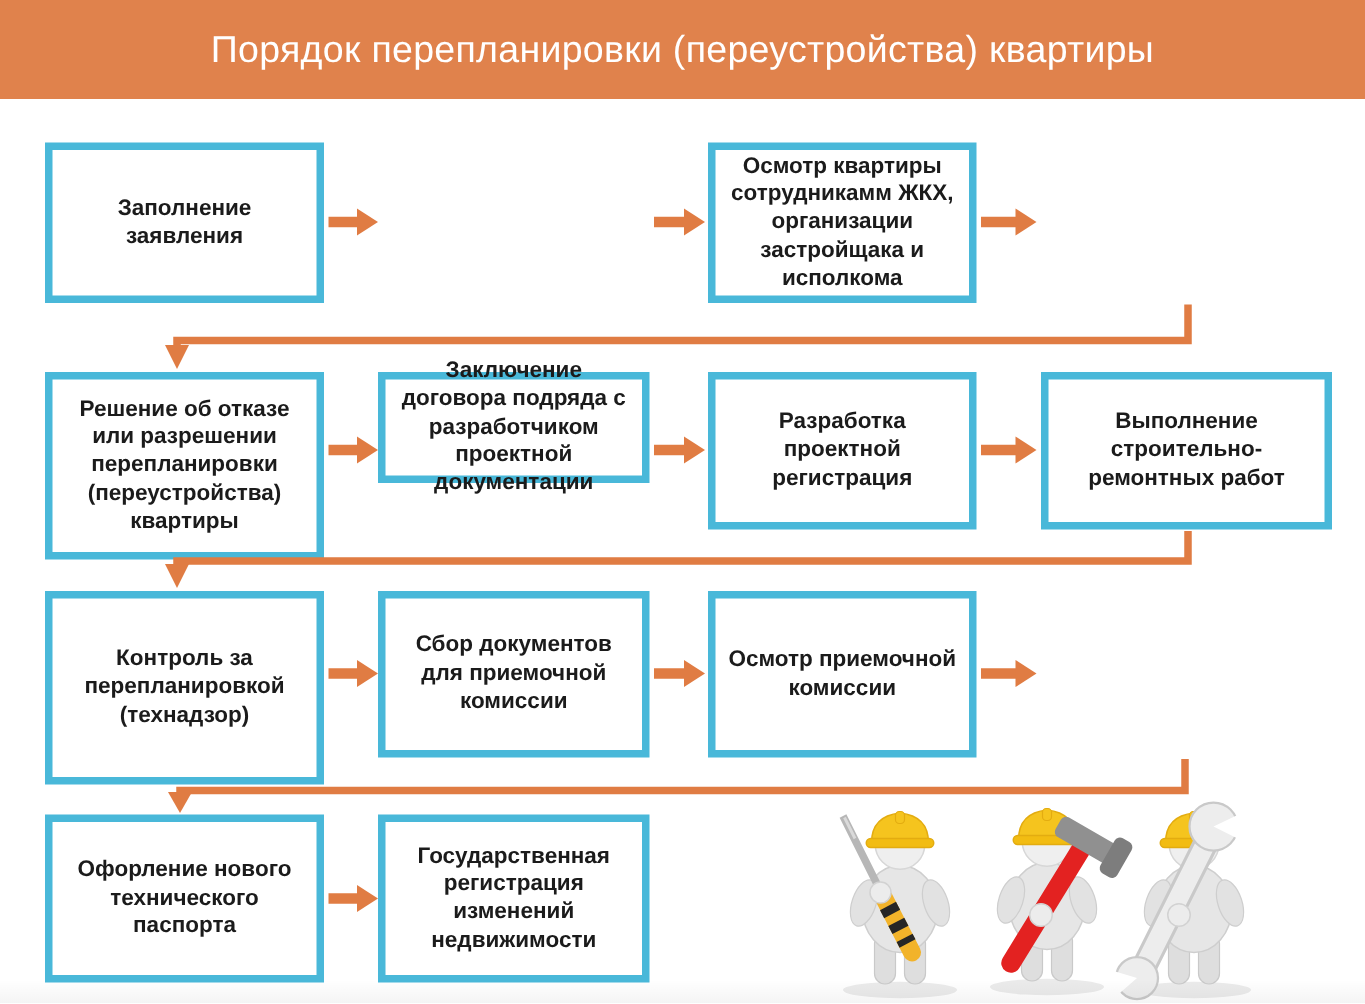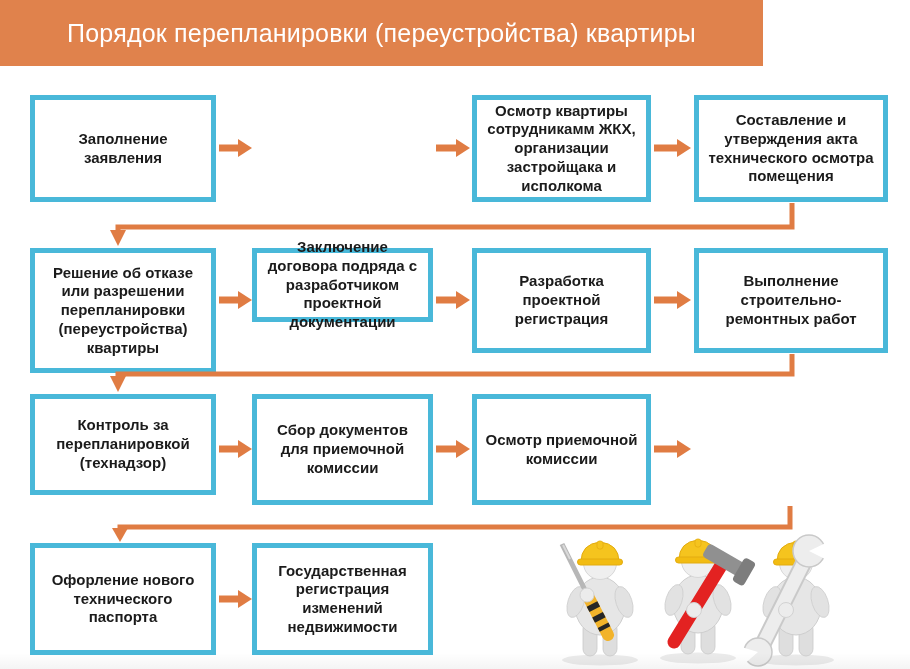--- a/index.html
+++ b/index.html
@@ -2,21 +2,21 @@
 <html><head>
 <meta charset="utf-8">
 <style>
   html,body{margin:0;padding:0;background:#ffffff;}
   .slide{
     position:relative;width:910px;height:669px;overflow:hidden;
     background:#ffffff;
     font-family:"Liberation Sans","DejaVu Sans",sans-serif;
   }
   .header{
-    position:absolute;left:0;top:0;width:763px;height:66px;
+    position:absolute;left:0;top:0;width:910px;height:66px;
     background:var(--header-bg,#E0824C);
     display:flex;align-items:center;justify-content:center;
   }
   .header h1{
     margin:0;font-size:25px;font-weight:normal;letter-spacing:.2px;
     color:var(--title-text,#ffffff);
   }
   .fbox{
     position:absolute;box-sizing:border-box;
     background:var(--box-bg,#ffffff);
@@ -41,28 +41,27 @@
 <body>
 
 <div class="slide" style="--header-bg: #E0824C; --title-text: #FFFFFF; --box-border: #49B8D9; --box-bg: #FFFFFF; --box-text: #1B1B1B; --arrow: #E07C43;">
 
   <div class="header">
     <h1>Порядок перепланировки (переустройства) квартиры</h1>
   </div>
 
   <div class="fbox" style="left:30px;top:95px;width:186px;height:107px">Заполнение заявления</div>
   <div class="fbox" style="left:472px;top:95px;width:179px;height:107px">Осмотр квартиры сотрудникамм ЖКХ, организации застройщака и исполкома</div>
-  <div class="fbox" style="left:694px;top:95px;width:194px;height:107px">Составление и утверждения акта технического осмотра помещения</div>
 
   <div class="fbox" style="left:30px;top:248px;width:186px;height:125px">Решение об отказе или разрешении перепланировки (переустройства) квартиры</div>
   <div class="fbox" style="left:252px;top:248px;width:181px;height:74px">Заключение договора подряда с разработчиком проектной документации</div>
   <div class="fbox" style="left:472px;top:248px;width:179px;height:105px">Разработка проектной регистрация</div>
   <div class="fbox" style="left:694px;top:248px;width:194px;height:105px">Выполнение строительно-ремонтных работ</div>
 
-  <div class="fbox" style="left:30px;top:394px;width:186px;height:101px">Контроль за перепланировкой (технадзор)</div>
+  <div class="fbox" style="left:30px;top:394px;width:186px;height:129px">Контроль за перепланировкой (технадзор)</div>
   <div class="fbox" style="left:472px;top:394px;width:179px;height:111px">Осмотр приемочной комиссии</div>
   <div class="fbox" style="left:252px;top:394px;width:181px;height:111px">Сбор документов для приемочной комиссии</div>
 
   <div class="fbox" style="left:30px;top:543px;width:186px;height:112px">Офорление нового технического паспорта</div>
   <div class="fbox" style="left:252px;top:543px;width:181px;height:112px">Государственная регистрация изменений недвижимости</div>
 
   <svg class="connectors" width="910" height="669" viewBox="0 0 910 669">
 
     <g class="h-arrow">
       <line x1="219" y1="148" x2="239" y2="148"></line>

